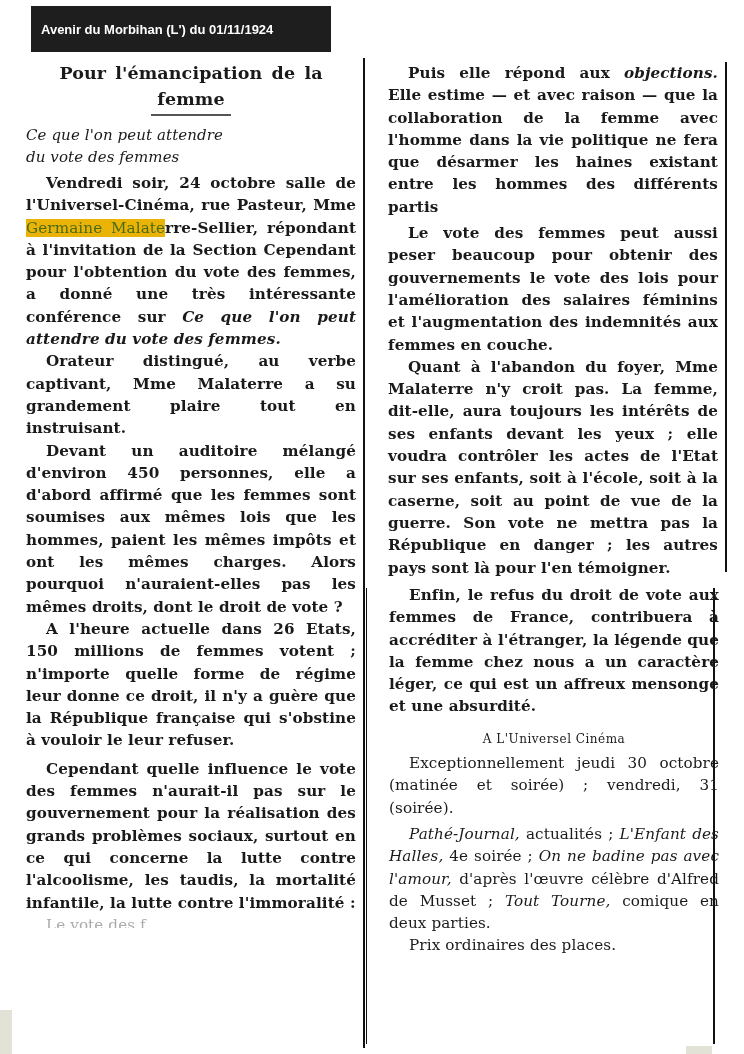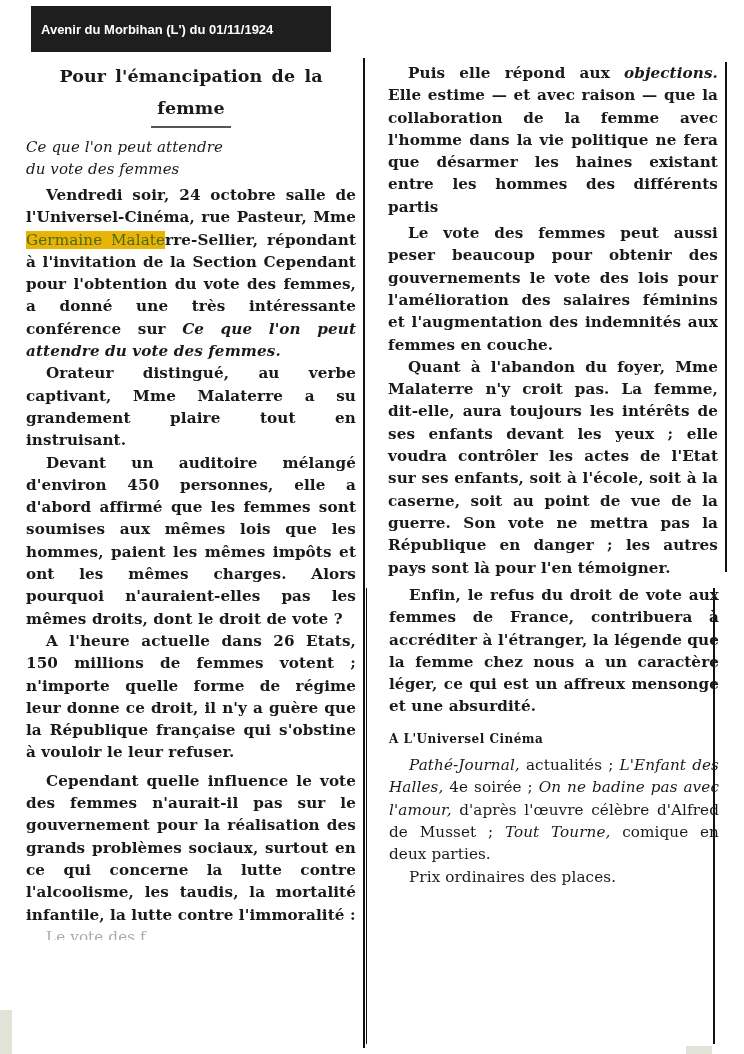--- a/index.html
+++ b/index.html
@@ -18,35 +18,35 @@
     .col {
       position: absolute; box-sizing: border-box;
       font-size: 15.2px; line-height: 22.3px; text-align: justify;
       letter-spacing: 0.1px;
     }
     .col-left { left: 26px; top: 58px; width: 330px; }
     .col-right-top { left: 388px; top: 62px; width: 330px; }
     .col-right-bottom { left: 389px; top: 584px; width: 330px; }
     .headline {
       font-weight: bold; font-size: 17.5px; text-align: center;
-      margin: 2px 0 0 0; line-height: 32px; word-spacing: 3px;
+      margin: 2px 0 0 0; line-height: 26px; word-spacing: 3px;
     }
     .rule-small {
       width: 80px; height: 2px; background: #555; margin: 2px auto 8px auto;
     }
     .kicker-1 { font-style: italic; font-weight: normal; font-size: 15px; margin: 0; line-height: 22px; }
     .kicker-2 { font-style: italic; font-size: 15px; margin: 0 0 4px 0; line-height: 22px; }
     p { margin: 0; text-indent: 20px; }
     .bold { font-weight: bold; }
     .ital { font-style: italic; }
     .highlight {
       background: #eab308; color: #4a6b12;
     }
     .subhead {
-      font-weight: bold; font-size: 12px; letter-spacing: 0.5px;
+      text-align: center; font-weight: normal; font-size: 12px; letter-spacing: 0.5px;
       margin: 10px 0 2px 0;
     }
     .vline {
       position: absolute; width: 2px; background: #111;
     }
     .faded-line {
       color: #aaa; height: 14px; overflow: hidden;
     }
     .corner-box {
       position: absolute; background: #e2e2d6;
@@ -83,15 +83,16 @@
 
 <div class="col col-right-top">
   <p class="bold"><span>Puis elle répond aux </span><span class="ital">objections.</span><span> Elle estime — et avec raison — que la collaboration de la femme avec l'homme dans la vie politique ne fera que désarmer les haines existant entre les hommes des différents partis</span></p>
   <p class="bold" style="margin-top:4px;">Le vote des femmes peut aussi peser beaucoup pour obtenir des gouvernements le vote des lois pour l'amélioration des salaires féminins et l'augmentation des indemnités aux femmes en couche.</p>
   <p class="bold">Quant à l'abandon du foyer, Mme Malaterre n'y croit pas. La femme, dit-elle, aura toujours les intérêts de ses enfants devant les yeux ; elle voudra contrôler les actes de l'Etat sur ses enfants, soit à l'école, soit à la caserne, soit au point de vue de la guerre. Son vote ne mettra pas la République en danger ; les autres pays sont là pour l'en témoigner.</p>
 </div>
 
 <div class="col col-right-bottom">
   <p class="bold">Enfin, le refus du droit de vote aux femmes de France, contribuera à accréditer à l'étranger, la légende que la femme chez nous a un caractère léger, ce qui est un affreux mensonge et une absurdité.</p>
   <div class="subhead">A L'Universel Cinéma</div>
+  <p>Exceptionnellement jeudi 30 octobre (matinée et soirée) ; vendredi, 31 (soirée).</p>
   <p style="margin-top:4px;"><span class="ital">Pathé-Journal,</span><span> actualités ; </span><span class="ital">L'Enfant des Halles,</span><span> 4e soirée ; </span><span class="ital">On ne badine pas avec l'amour,</span><span> d'après l'œuvre célèbre d'Alfred de Musset ; </span><span class="ital">Tout Tourne,</span><span> comique en deux parties.</span></p>
   <p>Prix ordinaires des places.</p>
 </div>
 
 </body></html>

